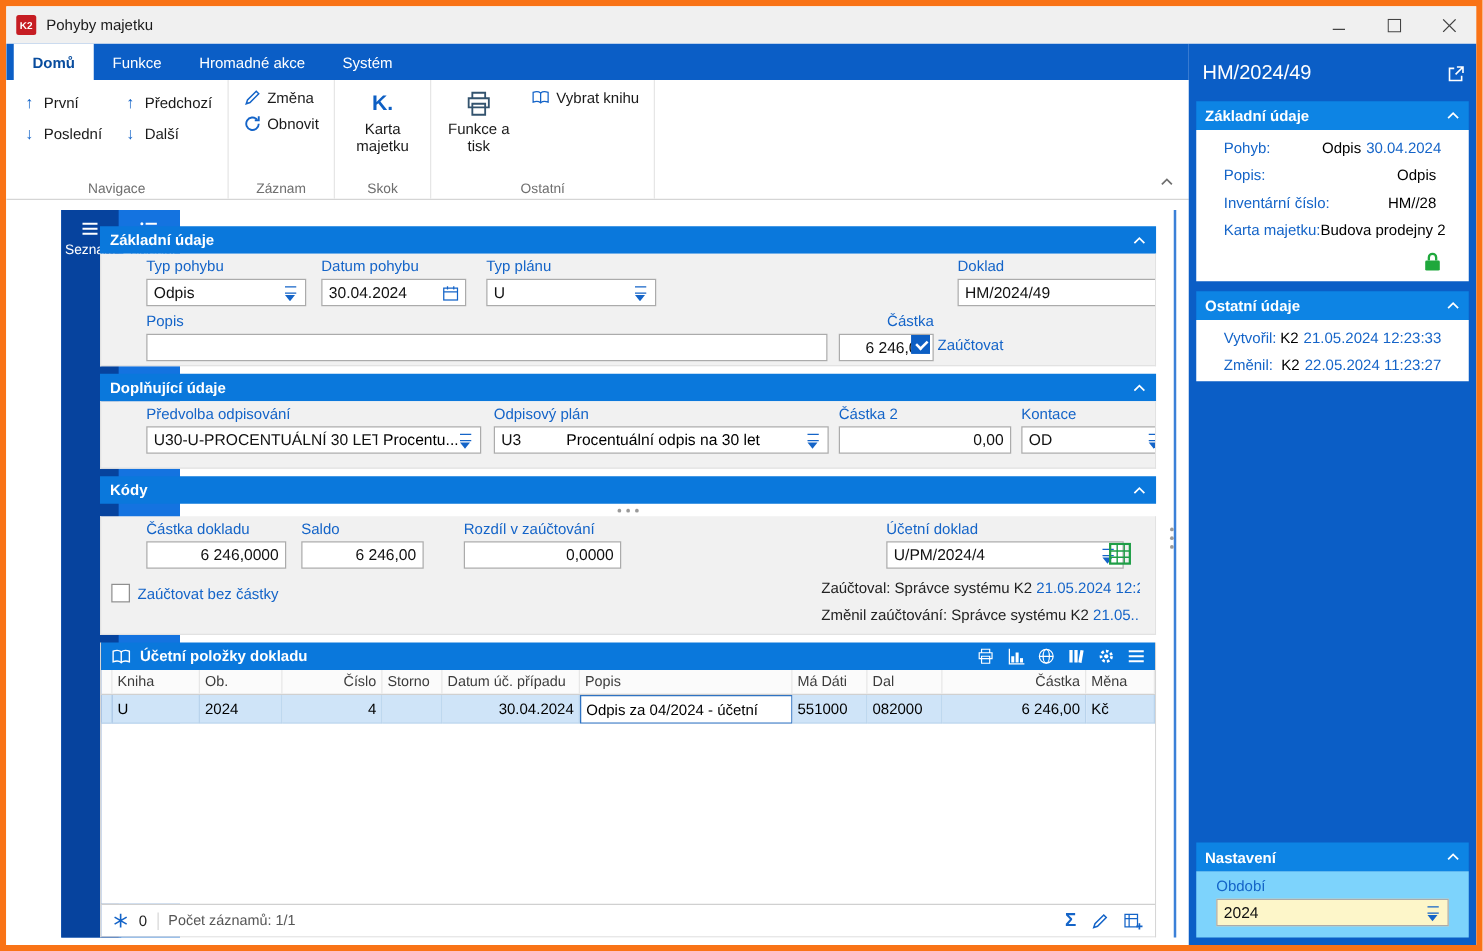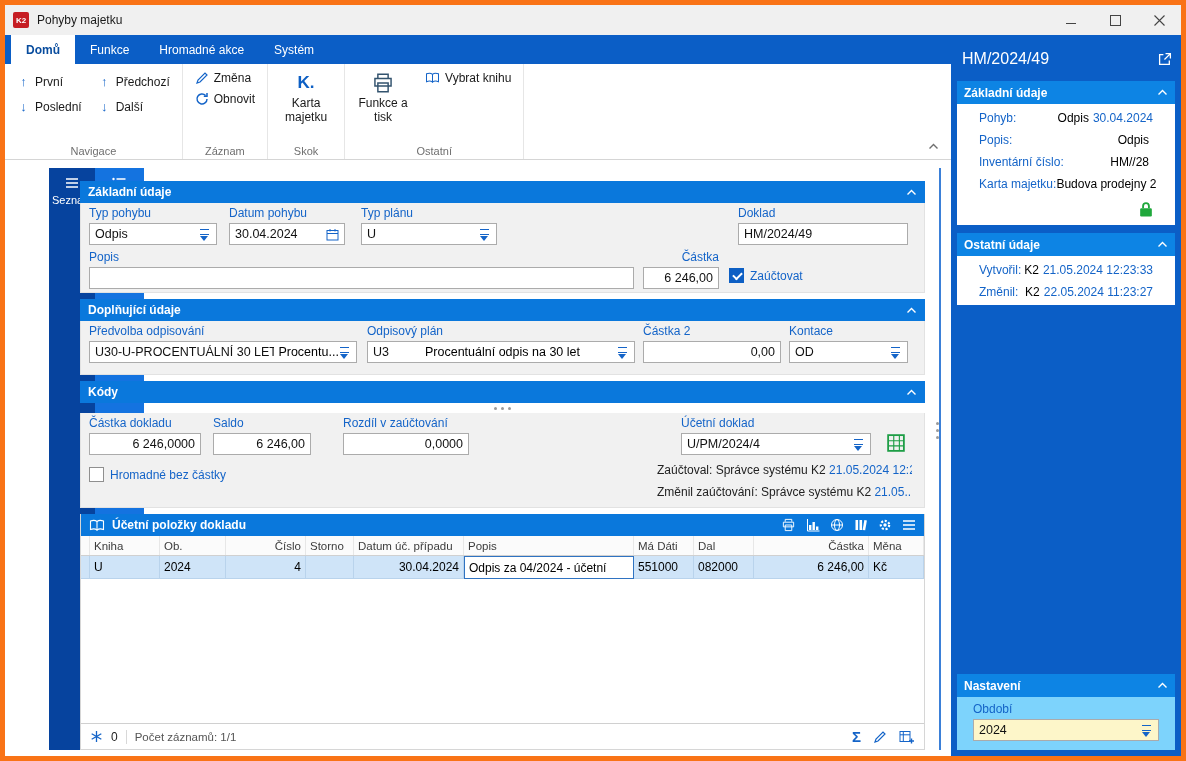--- a/index.html
+++ b/index.html
@@ -50,21 +50,21 @@
   .vdots i,.hsplit i{width:3px;height:3px;background:#9a9a9a;border-radius:50%;display:block;}
 
   .main{position:absolute;left:75px;top:8px;width:845px;bottom:6px;display:flex;flex-direction:column;padding-top:13px;overflow:hidden;}
 
   .shdr{height:22px;background:#0a78dc;color:#fff;display:flex;align-items:center;gap:6px;padding:0 8px;flex:none;}
   .shdr .stitle{font-weight:bold;font-size:12px;}
   .chvr{margin-left:auto;display:flex;align-items:center;cursor:pointer;}
   .secbody{position:relative;background:#f1f1f1;border:1px solid #e2e2e2;border-top:none;overflow:hidden;}
   .sec{margin-bottom:6px;flex:none;}
 
-  .fld{position:absolute;}
+  .fld{position:absolute;margin-left:28px;}
   .fld label{display:block;font-size:12px;color:#1464c8;margin-bottom:3px;white-space:nowrap;}
   .fld label.ralign{text-align:right;}
   .inp{height:22px;background:#fff;border:1px solid #ababab;display:flex;align-items:center;padding:0 5px;
     font-size:12.5px;color:#111;overflow:hidden;}
   .inp .val{white-space:nowrap;overflow:hidden;}
   .inp .val2{color:#000000;white-space:nowrap;margin-left:4px;overflow:hidden;}
   .inp .val2.mlauto{margin-left:auto;}
   .inp.num{justify-content:flex-end;}
   .dd{width:13px;height:13px;position:relative;margin-left:auto;flex:none;cursor:pointer;}
   .dd::before{content:"";position:absolute;left:2px;right:2px;top:1px;height:4px;border-top:1px solid #1464c8;border-bottom:1px solid #1464c8;}
@@ -414,21 +414,21 @@
                 <span class="val">U/PM/2024/4</span>
                 <span class="dd"></span>
               </div>
             </div>
             <svg style="position:absolute;left:806px;top:21px;" width="18" height="18" viewBox="0 0 16 16">
               <rect x="1" y="1" width="14" height="14" fill="none" stroke="#1e9e46" stroke-width="1.6"></rect>
               <path d="M1 6h14M1 10.5h14M6 1v14M11 1v14" stroke="#1e9e46" stroke-width="1"></path>
             </svg>
             <div class="check" style="left:8px;top:54px;">
               <span class="cbox"></span>
-              <span class="clab">Hromadné bez částky</span>
+              <span class="clab">Zaúčtovat bez částky</span>
             </div>
             <div class="statusline" style="left:576px;top:50px;">
               <span class="stb">Zaúčtoval: Správce systému K2</span>
               <span class="stl">21.05.2024 12:2...</span>
             </div>
             <div class="statusline" style="left:576px;top:72px;">
               <span class="stb">Změnil zaúčtování: Správce systému K2</span>
               <span class="stl">21.05...</span>
             </div>
           </div>

